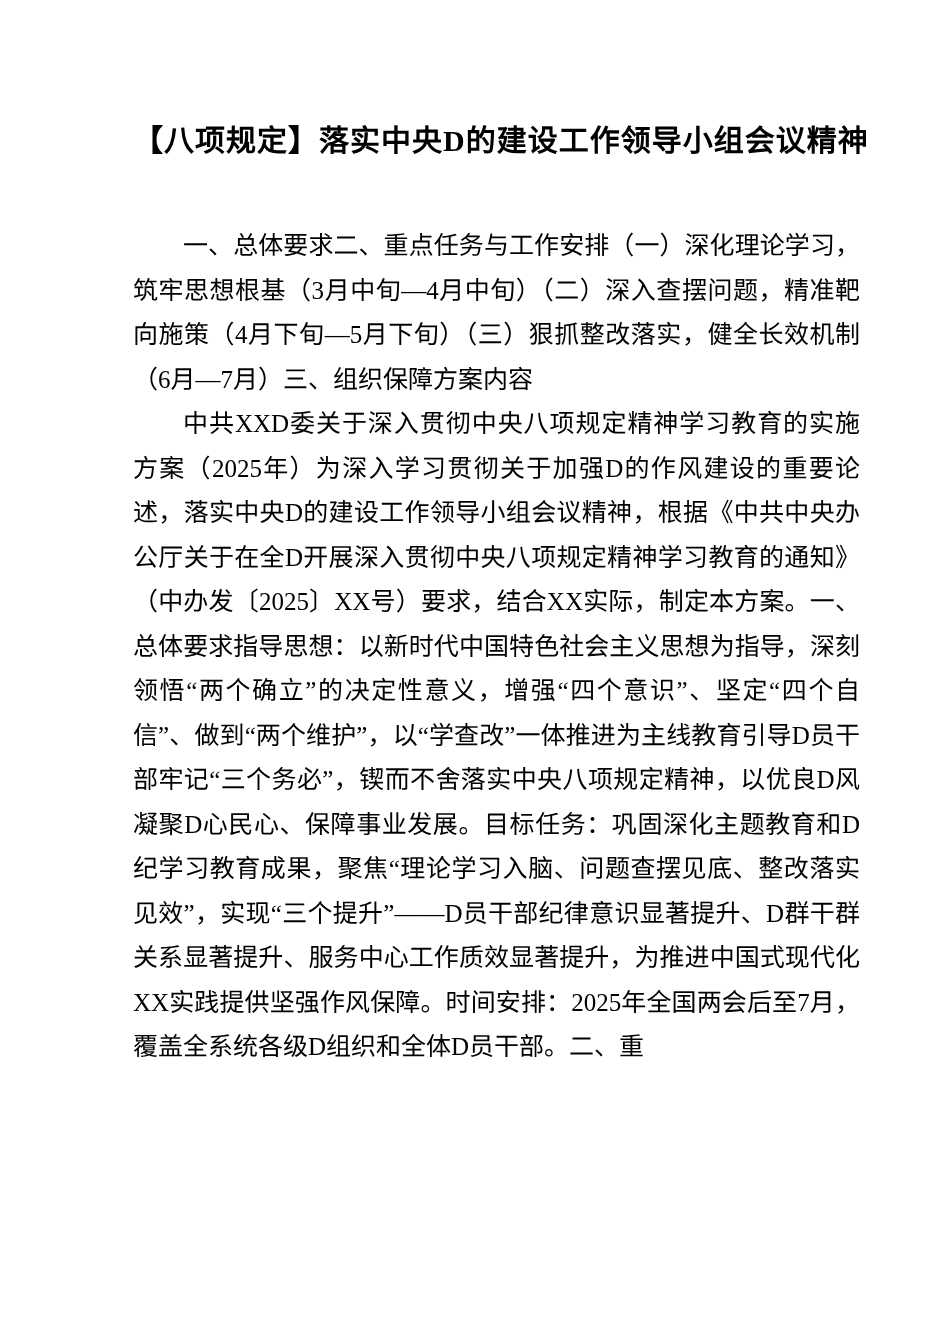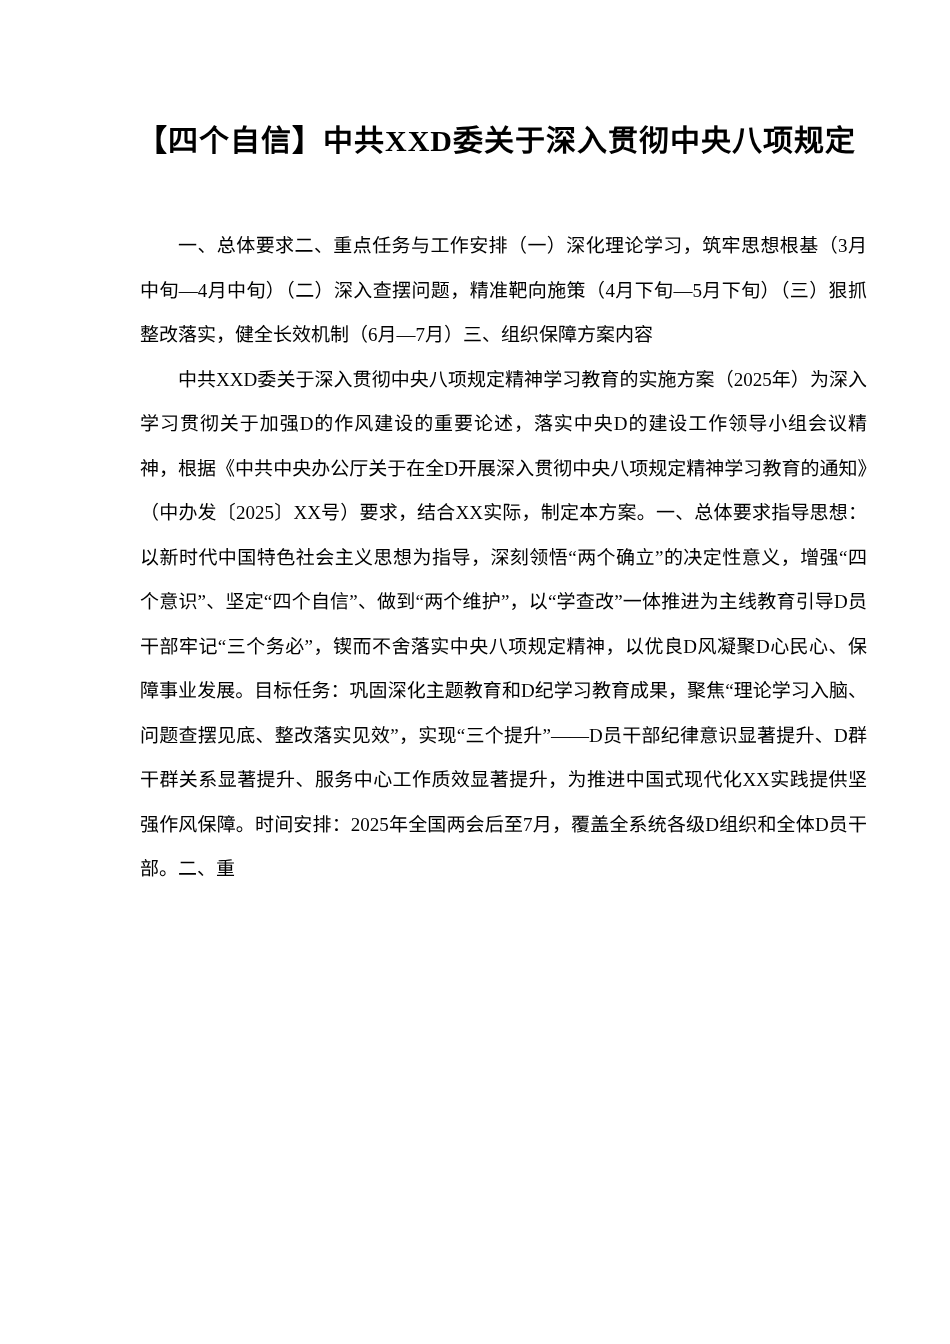--- a/index.html
+++ b/index.html
@@ -29,39 +29,38 @@
     font-size: 30px;
     line-height: 47px;
     letter-spacing: 1px;
   }
   .title-line {
     white-space: nowrap;
   }
   .doc-body {
     margin-top: 60px;
     width: 727px;
-    font-size: 19px;
+    font-size: 25px;
     line-height: 44.5px;
     text-align: justify;
-    margin-left: 7px;
   }
   .doc-body p {
     margin: 0;
     padding: 0;
     text-indent: 2em;
     word-break: break-all;
   }
 </style>
 </head>
 <body>
 
 <div class="page">
 
   <header class="doc-title">
-    <div class="title-line">【四个自信】中共XXD委关于深入贯彻中央八项规定</div>
+    <div class="title-line">【八项规定】落实中央D的建设工作领导小组会议精神</div>
   </header>
 
   <main class="doc-body">
     <p>一、总体要求二、重点任务与工作安排（一）深化理论学习，筑牢思想根基（3月中旬—4月中旬）（二）深入查摆问题，精准靶向施策（4月下旬—5月下旬）（三）狠抓整改落实，健全长效机制（6月—7月）三、组织保障方案内容</p>
     <p>中共XXD委关于深入贯彻中央八项规定精神学习教育的实施方案（2025年）为深入学习贯彻关于加强D的作风建设的重要论述，落实中央D的建设工作领导小组会议精神，根据《中共中央办公厅关于在全D开展深入贯彻中央八项规定精神学习教育的通知》（中办发〔2025〕XX号）要求，结合XX实际，制定本方案。一、总体要求指导思想：以新时代中国特色社会主义思想为指导，深刻领悟“两个确立”的决定性意义，增强“四个意识”、坚定“四个自信”、做到“两个维护”，以“学查改”一体推进为主线教育引导D员干部牢记“三个务必”，锲而不舍落实中央八项规定精神，以优良D风凝聚D心民心、保障事业发展。目标任务：巩固深化主题教育和D纪学习教育成果，聚焦“理论学习入脑、问题查摆见底、整改落实见效”，实现“三个提升”——D员干部纪律意识显著提升、D群干群关系显著提升、服务中心工作质效显著提升，为推进中国式现代化XX实践提供坚强作风保障。时间安排：2025年全国两会后至7月，覆盖全系统各级D组织和全体D员干部。二、重</p>
   </main>
 
 </div>
 
 </body></html>

